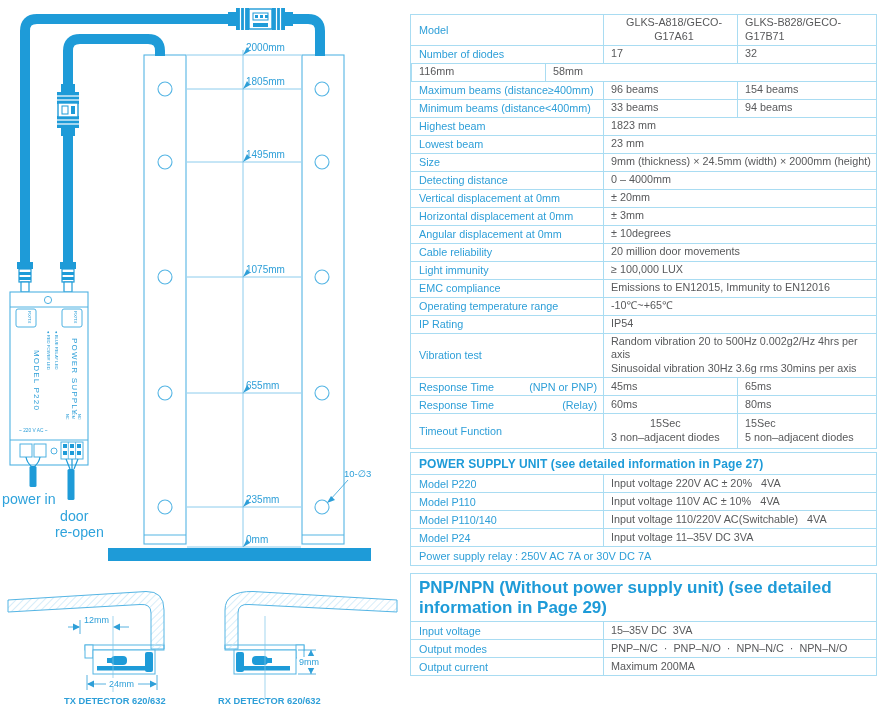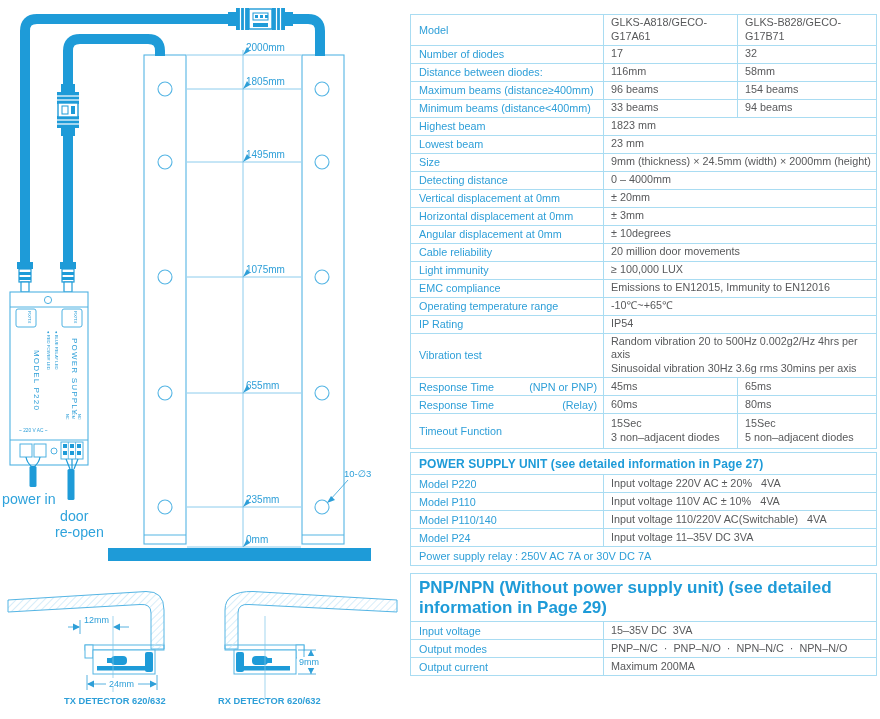--- a/index.html
+++ b/index.html
@@ -23,21 +23,21 @@
   #psu-table .ttitle{font-size:12px;letter-spacing:.1px;}
   #pnp-table .ttitle{font-size:17px;letter-spacing:0;}
   .trow{display:flex;align-items:stretch;min-height:17px;}
   .trow + .trow{border-top:1px solid var(--border);}
   .trow.tall{min-height:34px;}
   .cell{display:flex;align-items:center;font-size:10.8px;box-sizing:border-box;}
   .lbl{width:192px;color:var(--blue-text);padding-left:8px;padding-right:6px;
        justify-content:space-between;flex-shrink:0;}
   .val{border-left:1px solid var(--border);color:var(--dark);padding-left:7px;
        white-space:pre-wrap;line-height:1.28;padding-top:1px;padding-bottom:1px;}
-  .val.c1{width:134px;flex-shrink:0;}
+  .val.c1{width:134px;flex-shrink:0;text-align:center;}
   .val.c2{flex:1;}
   .val.span{flex:1;}
   .tfoot{border-top:1px solid var(--border);color:var(--blue-text);font-size:11px;
          padding:3px 4px 3px 8px;}
 </style>
 </head>
 <body>
 
 <div id="stage">
 
@@ -256,23 +256,20 @@
           <div class="cell val c2">GLKS-B828/GECO-G17B71</div>
         </div>
         <div class="trow">
           <div class="cell lbl">
             <span>Number of diodes</span>
           </div>
           <div class="cell val c1">17</div>
           <div class="cell val c2">32</div>
         </div>
         <div class="trow">
-          <div class="cell lbl">
-            <span>Distance between diodes:</span>
-          </div>
           <div class="cell val c1">116mm</div>
           <div class="cell val c2">58mm</div>
         </div>
         <div class="trow">
           <div class="cell lbl">
             <span>Maximum beams (distance≥400mm)</span>
           </div>
           <div class="cell val c1">96 beams</div>
           <div class="cell val c2">154 beams</div>
         </div>

